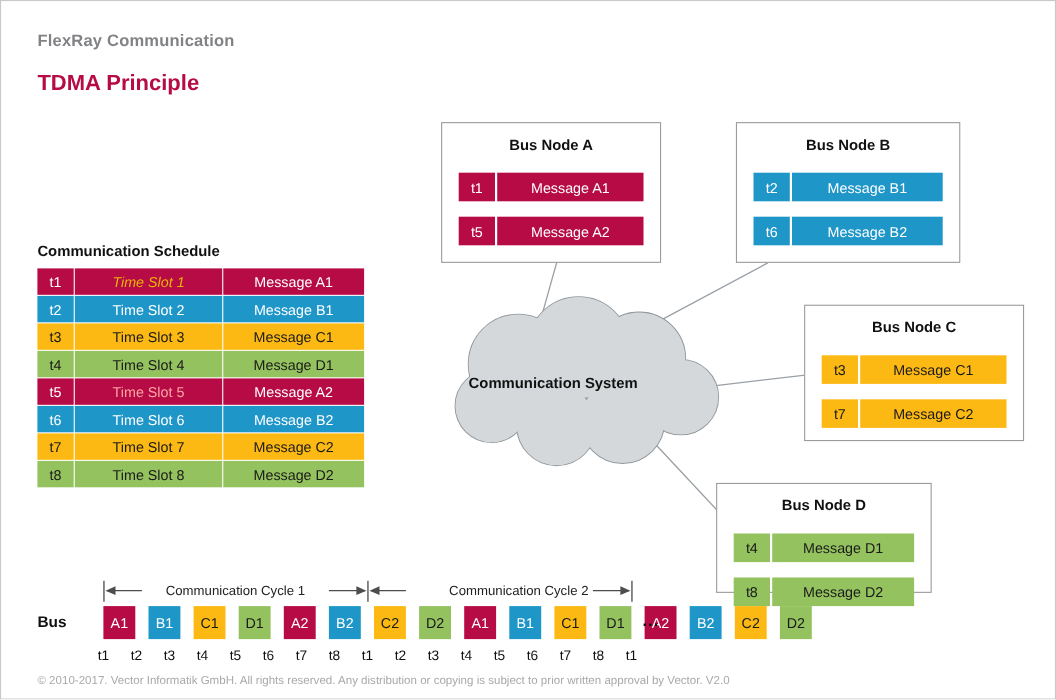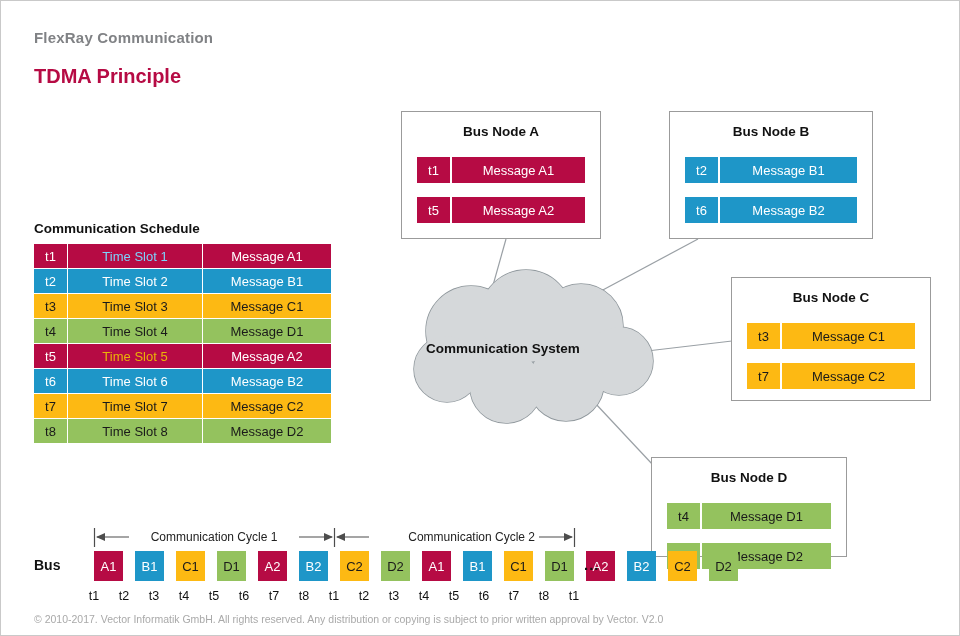--- a/index.html
+++ b/index.html
@@ -84,41 +84,41 @@
     </g>
   </svg>
 
   <div class="abs suptitle" style="color: rgb(128, 130, 133);">FlexRay Communication</div>
   <div class="abs title" style="color: rgb(182, 11, 68);">TDMA Principle</div>
 
   <div class="abs sched-title">Communication Schedule</div>
   <div class="abs sched">
     <div class="srow">
       <div class="cell c-t" style="background: rgb(182, 11, 68); color: rgb(255, 255, 255);">t1</div>
-      <div class="cell c-slot" style="background: rgb(182, 11, 68); color: #7dd3fc;">Time Slot 1</div>
+      <div class="cell c-slot" style="background: rgb(182, 11, 68); color: #eab308; font-style: italic;">Time Slot 1</div>
       <div class="cell c-msg" style="background: rgb(182, 11, 68); color: rgb(255, 255, 255);">Message A1</div>
     </div>
     <div class="srow">
       <div class="cell c-t" style="background: rgb(30, 150, 200); color: rgb(255, 255, 255);">t2</div>
       <div class="cell c-slot" style="background: rgb(30, 150, 200); color: rgb(255, 255, 255);">Time Slot 2</div>
       <div class="cell c-msg" style="background: rgb(30, 150, 200); color: rgb(255, 255, 255);">Message B1</div>
     </div>
     <div class="srow">
       <div class="cell c-t" style="background: rgb(253, 185, 19); color: rgb(26, 26, 26);">t3</div>
       <div class="cell c-slot" style="background: rgb(253, 185, 19); color: rgb(26, 26, 26);">Time Slot 3</div>
       <div class="cell c-msg" style="background: rgb(253, 185, 19); color: rgb(26, 26, 26);">Message C1</div>
     </div>
     <div class="srow">
       <div class="cell c-t" style="background: rgb(148, 194, 94); color: rgb(26, 26, 26);">t4</div>
       <div class="cell c-slot" style="background: rgb(148, 194, 94); color: rgb(26, 26, 26);">Time Slot 4</div>
       <div class="cell c-msg" style="background: rgb(148, 194, 94); color: rgb(26, 26, 26);">Message D1</div>
     </div>
     <div class="srow">
       <div class="cell c-t" style="background: rgb(182, 11, 68); color: rgb(255, 255, 255);">t5</div>
-      <div class="cell c-slot" style="background: rgb(182, 11, 68); color: #eab308;">Time Slot 5</div>
+      <div class="cell c-slot" style="background: rgb(182, 11, 68); color: #fca5a5;">Time Slot 5</div>
       <div class="cell c-msg" style="background: rgb(182, 11, 68); color: rgb(255, 255, 255);">Message A2</div>
     </div>
     <div class="srow">
       <div class="cell c-t" style="background: rgb(30, 150, 200); color: rgb(255, 255, 255);">t6</div>
       <div class="cell c-slot" style="background: rgb(30, 150, 200); color: rgb(255, 255, 255);">Time Slot 6</div>
       <div class="cell c-msg" style="background: rgb(30, 150, 200); color: rgb(255, 255, 255);">Message B2</div>
     </div>
     <div class="srow">
       <div class="cell c-t" style="background: rgb(253, 185, 19); color: rgb(26, 26, 26);">t7</div>
       <div class="cell c-slot" style="background: rgb(253, 185, 19); color: rgb(26, 26, 26);">Time Slot 7</div>
@@ -168,21 +168,21 @@
         <div class="cell nt" style="background: rgb(253, 185, 19); color: rgb(26, 26, 26);">t3</div>
         <div class="cell nm" style="background: rgb(253, 185, 19); color: rgb(26, 26, 26);">Message C1</div>
       </div>
       <div class="nrow">
         <div class="cell nt" style="background: rgb(253, 185, 19); color: rgb(26, 26, 26);">t7</div>
         <div class="cell nm" style="background: rgb(253, 185, 19); color: rgb(26, 26, 26);">Message C2</div>
       </div>
     </div>
   </div>
 
-  <div class="node" style="left:650px;top:456px;width:196px;height:100px">
+  <div class="node" style="left:650px;top:438px;width:196px;height:100px">
     <div class="node-title">Bus Node D</div>
     <div class="node-rows">
       <div class="nrow">
         <div class="cell nt" style="background: rgb(148, 194, 94); color: rgb(26, 26, 26);">t4</div>
         <div class="cell nm" style="background: rgb(148, 194, 94); color: rgb(26, 26, 26);">Message D1</div>
       </div>
       <div class="nrow">
         <div class="cell nt" style="background: rgb(148, 194, 94); color: rgb(26, 26, 26);">t8</div>
         <div class="cell nm" style="background: rgb(148, 194, 94); color: rgb(26, 26, 26);">Message D2</div>
       </div>

